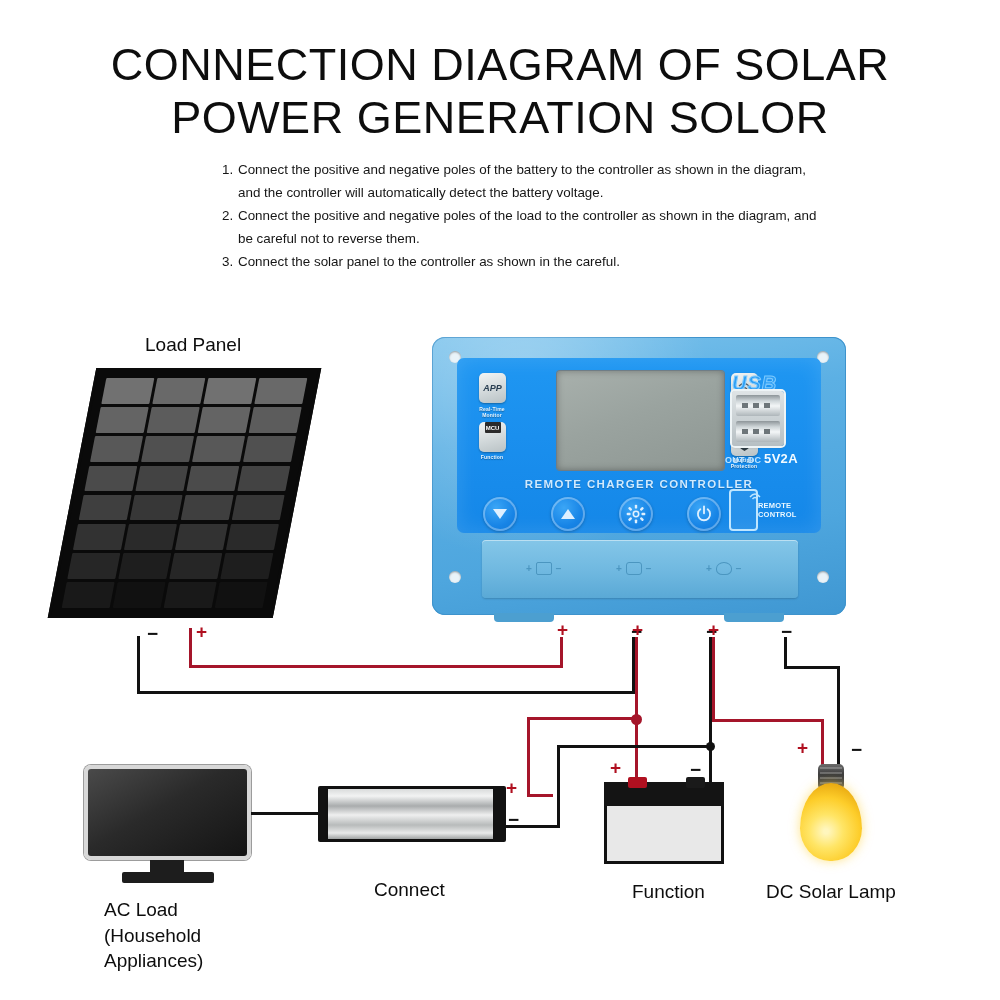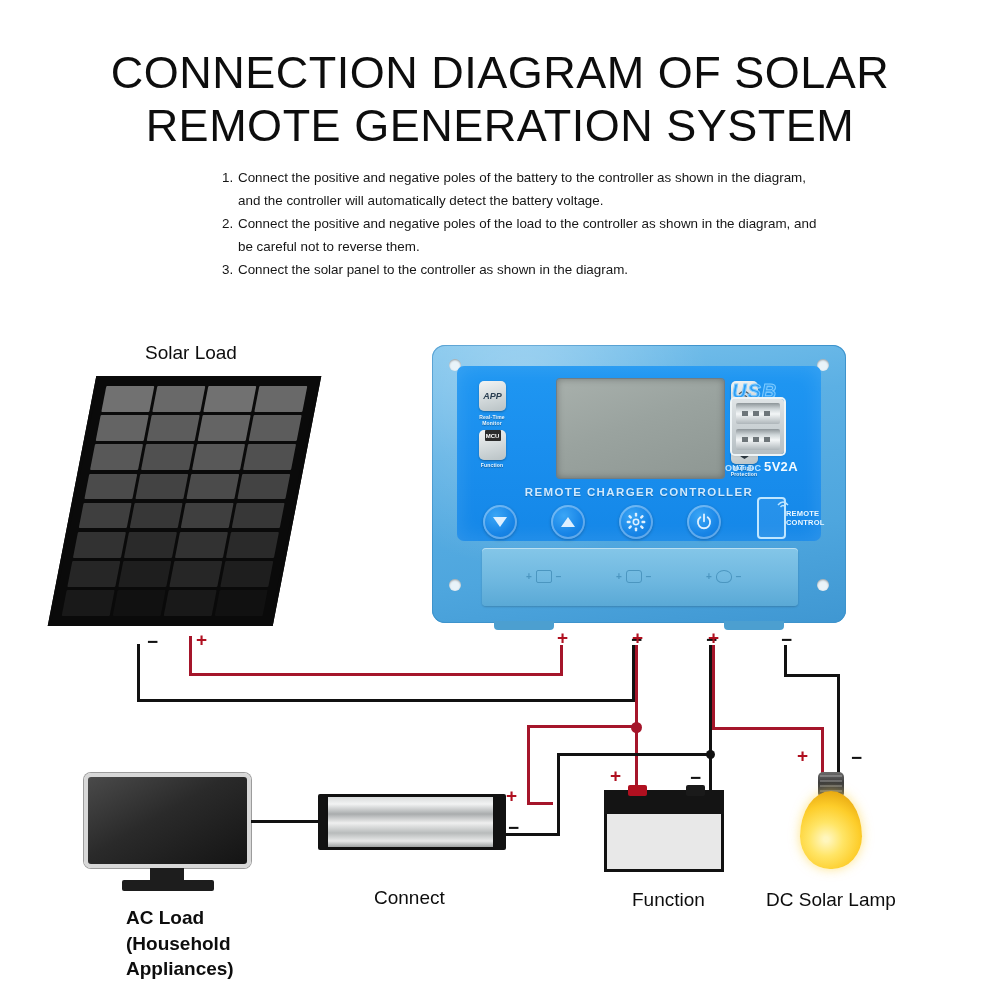--- a/index.html
+++ b/index.html
@@ -1,18 +1,18 @@
 <!DOCTYPE html>
 <html><head>
 <meta charset="utf-8">
 <style>
   html,body{margin:0;padding:0;background:#fff;}
   body{width:1000px;height:1000px;position:relative;overflow:hidden;
        font-family:"Liberation Sans",sans-serif;color:#111;}
-  #stage{position:absolute;inset:0;width:1000px;height:752px;margin-top:8px;}
+  #stage{position:absolute;inset:0;width:1000px;height:752px;}
 
   
   .title{position:absolute;left:0;top:38px;width:1000px;text-align:center;
          font-size:45px;line-height:1.18;letter-spacing:.5px;color:#0d0d0d;}
   .title .l2{display:block;}
   .instructions{position:absolute;left:222px;top:158px;width:600px;font-size:13.4px;
                 line-height:1.72;color:#161616;}
   .ins-row{display:flex;align-items:flex-start;}
   .ins-num{width:16px;flex:0 0 16px;}
   .ins-txt{flex:1;}
@@ -73,21 +73,21 @@
      color:#2f9ff4;letter-spacing:1px;-webkit-text-stroke:1px #7fcbff;text-shadow:0 1px 0 rgba(255,255,255,.35);}
   .usbport{position:absolute;left:275px;top:33px;width:52px;height:55px;border-radius:3px;
      background:linear-gradient(180deg,#dfe4e6,#b6bfc3);box-shadow:0 0 0 2px #eef4f6,0 1px 3px rgba(0,0,0,.35);
      padding:4px;box-sizing:border-box;display:flex;flex-direction:column;justify-content:space-between;}
   .usbslot{height:21px;border-radius:2px;background:linear-gradient(180deg,#8d9599,#cfd6d9 28%,#f3f6f7 52%,#aeb6ba);
      position:relative;}
   .usbslot:after{content:"";position:absolute;left:6px;right:6px;top:8px;height:5px;
      background:repeating-linear-gradient(90deg,#6d7579 0 6px,transparent 6px 11px);}
   .outdc{position:absolute;left:268px;top:93px;font-size:9px;color:#bfe4ff;font-weight:bold;letter-spacing:.3px;}
   .outdc b{font-size:13px;color:#f2faff;}
-  .remote{position:absolute;left:300px;top:131px;width:70px;height:40px;}
+  .remote{position:absolute;left:272px;top:131px;width:70px;height:40px;}
   .phone{position:absolute;left:0;top:0;width:25px;height:38px;border-radius:4px;
      border:2px solid #bfe6ff;background:rgba(255,255,255,.07);}
   .remotetxt{position:absolute;left:29px;top:12px;font-size:7.5px;font-weight:bold;color:#eaf7ff;
      line-height:1.2;letter-spacing:.2px;}
   .cover{position:absolute;left:50px;top:203px;width:316px;height:58px;border-radius:4px;
      background:linear-gradient(180deg,#84c6e8,#6fb8e0 55%,#5aa9d6);
      box-shadow:inset 0 1px 0 rgba(255,255,255,.45),0 1px 2px rgba(0,0,0,.18);}
   .covsym{position:absolute;top:22px;display:flex;align-items:center;gap:4px;
      font-size:10px;color:#4b96c0;font-weight:bold;}
   .symbox{width:14px;height:11px;border:1.4px solid #4b96c0;border-radius:2px;}
@@ -123,39 +123,39 @@
   #bulbneck:after{content:"";position:absolute;inset:3px 2px 3px 2px;
         background:repeating-linear-gradient(180deg,rgba(255,255,255,.22) 0 2px,transparent 2px 5px);}
 </style>
 </head>
 <body>
 
 <div id="stage">
 
   <div class="title">
     <span>CONNECTION DIAGRAM OF SOLAR</span>
-    <span class="l2">REMOTE GENERATION SYSTEM</span>
+    <span class="l2">POWER GENERATION SOLOR</span>
   </div>
 
   <div class="instructions">
     <div class="ins-row">
       <span class="ins-num">1.</span>
       <span class="ins-txt">Connect the positive and negative poles of the battery to the controller as shown in the diagram, and the controller will automatically detect the battery voltage.</span>
     </div>
     <div class="ins-row">
       <span class="ins-num">2.</span>
       <span class="ins-txt">Connect the positive and negative poles of the load to the controller as shown in the diagram, and be careful not to reverse them.</span>
     </div>
     <div class="ins-row">
       <span class="ins-num">3.</span>
-      <span class="ins-txt">Connect the solar panel to the controller as shown in the diagram.</span>
+      <span class="ins-txt">Connect the solar panel to the controller as shown in the careful.</span>
     </div>
   </div>
 
-  <div class="lbl" style="left:145px;top:332px;">Solar Load</div>
+  <div class="lbl" style="left:145px;top:332px;">Load Panel</div>
   <div id="panel">
     <div id="panelgrid">
         <div class="cell" style="background: rgb(113, 113, 113);"></div>
         <div class="cell" style="background: rgb(105, 105, 105);"></div>
         <div class="cell" style="background: rgb(113, 113, 113);"></div>
         <div class="cell" style="background: rgb(105, 105, 105);"></div>
         <div class="cell" style="background: rgb(100, 100, 100);"></div>
         <div class="cell" style="background: rgb(92, 92, 92);"></div>
         <div class="cell" style="background: rgb(100, 100, 100);"></div>
         <div class="cell" style="background: rgb(92, 92, 92);"></div>
@@ -339,21 +339,21 @@
   <div class="w" style="left:784px;top:637px;width:3px;height:32px;"></div>
   <div class="w" style="left:784px;top:666px;width:56px;height:3px;"></div>
   <div class="w" style="left:837px;top:666px;width:3px;height:103px;"></div>
   <div class="sign sp" style="left:797px;top:738px;">+</div>
   <div class="sign sn" style="left:851px;top:740px;">−</div>
 
   <div id="tv"></div>
   <div id="tvneck"></div>
   <div id="tvbase"></div>
   <div class="w" style="left:251px;top:812px;width:78px;height:3px;"></div>
-  <div class="lbl" style="left:126px;top:897px;white-space:pre-line;font-weight:bold;">AC Load
+  <div class="lbl" style="left:104px;top:897px;white-space:pre-line;">AC Load
 (Household
 Appliances)</div>
 
   <div class="invcap" style="left:318px;"></div>
   <div id="inv"></div>
   <div class="invcap" style="left:493px;"></div>
   <div class="sign sp" style="left:506px;top:778px;">+</div>
   <div class="sign sn" style="left:508px;top:810px;">−</div>
   <div class="lbl" style="left:374px;top:877px;">Connect</div>
 

